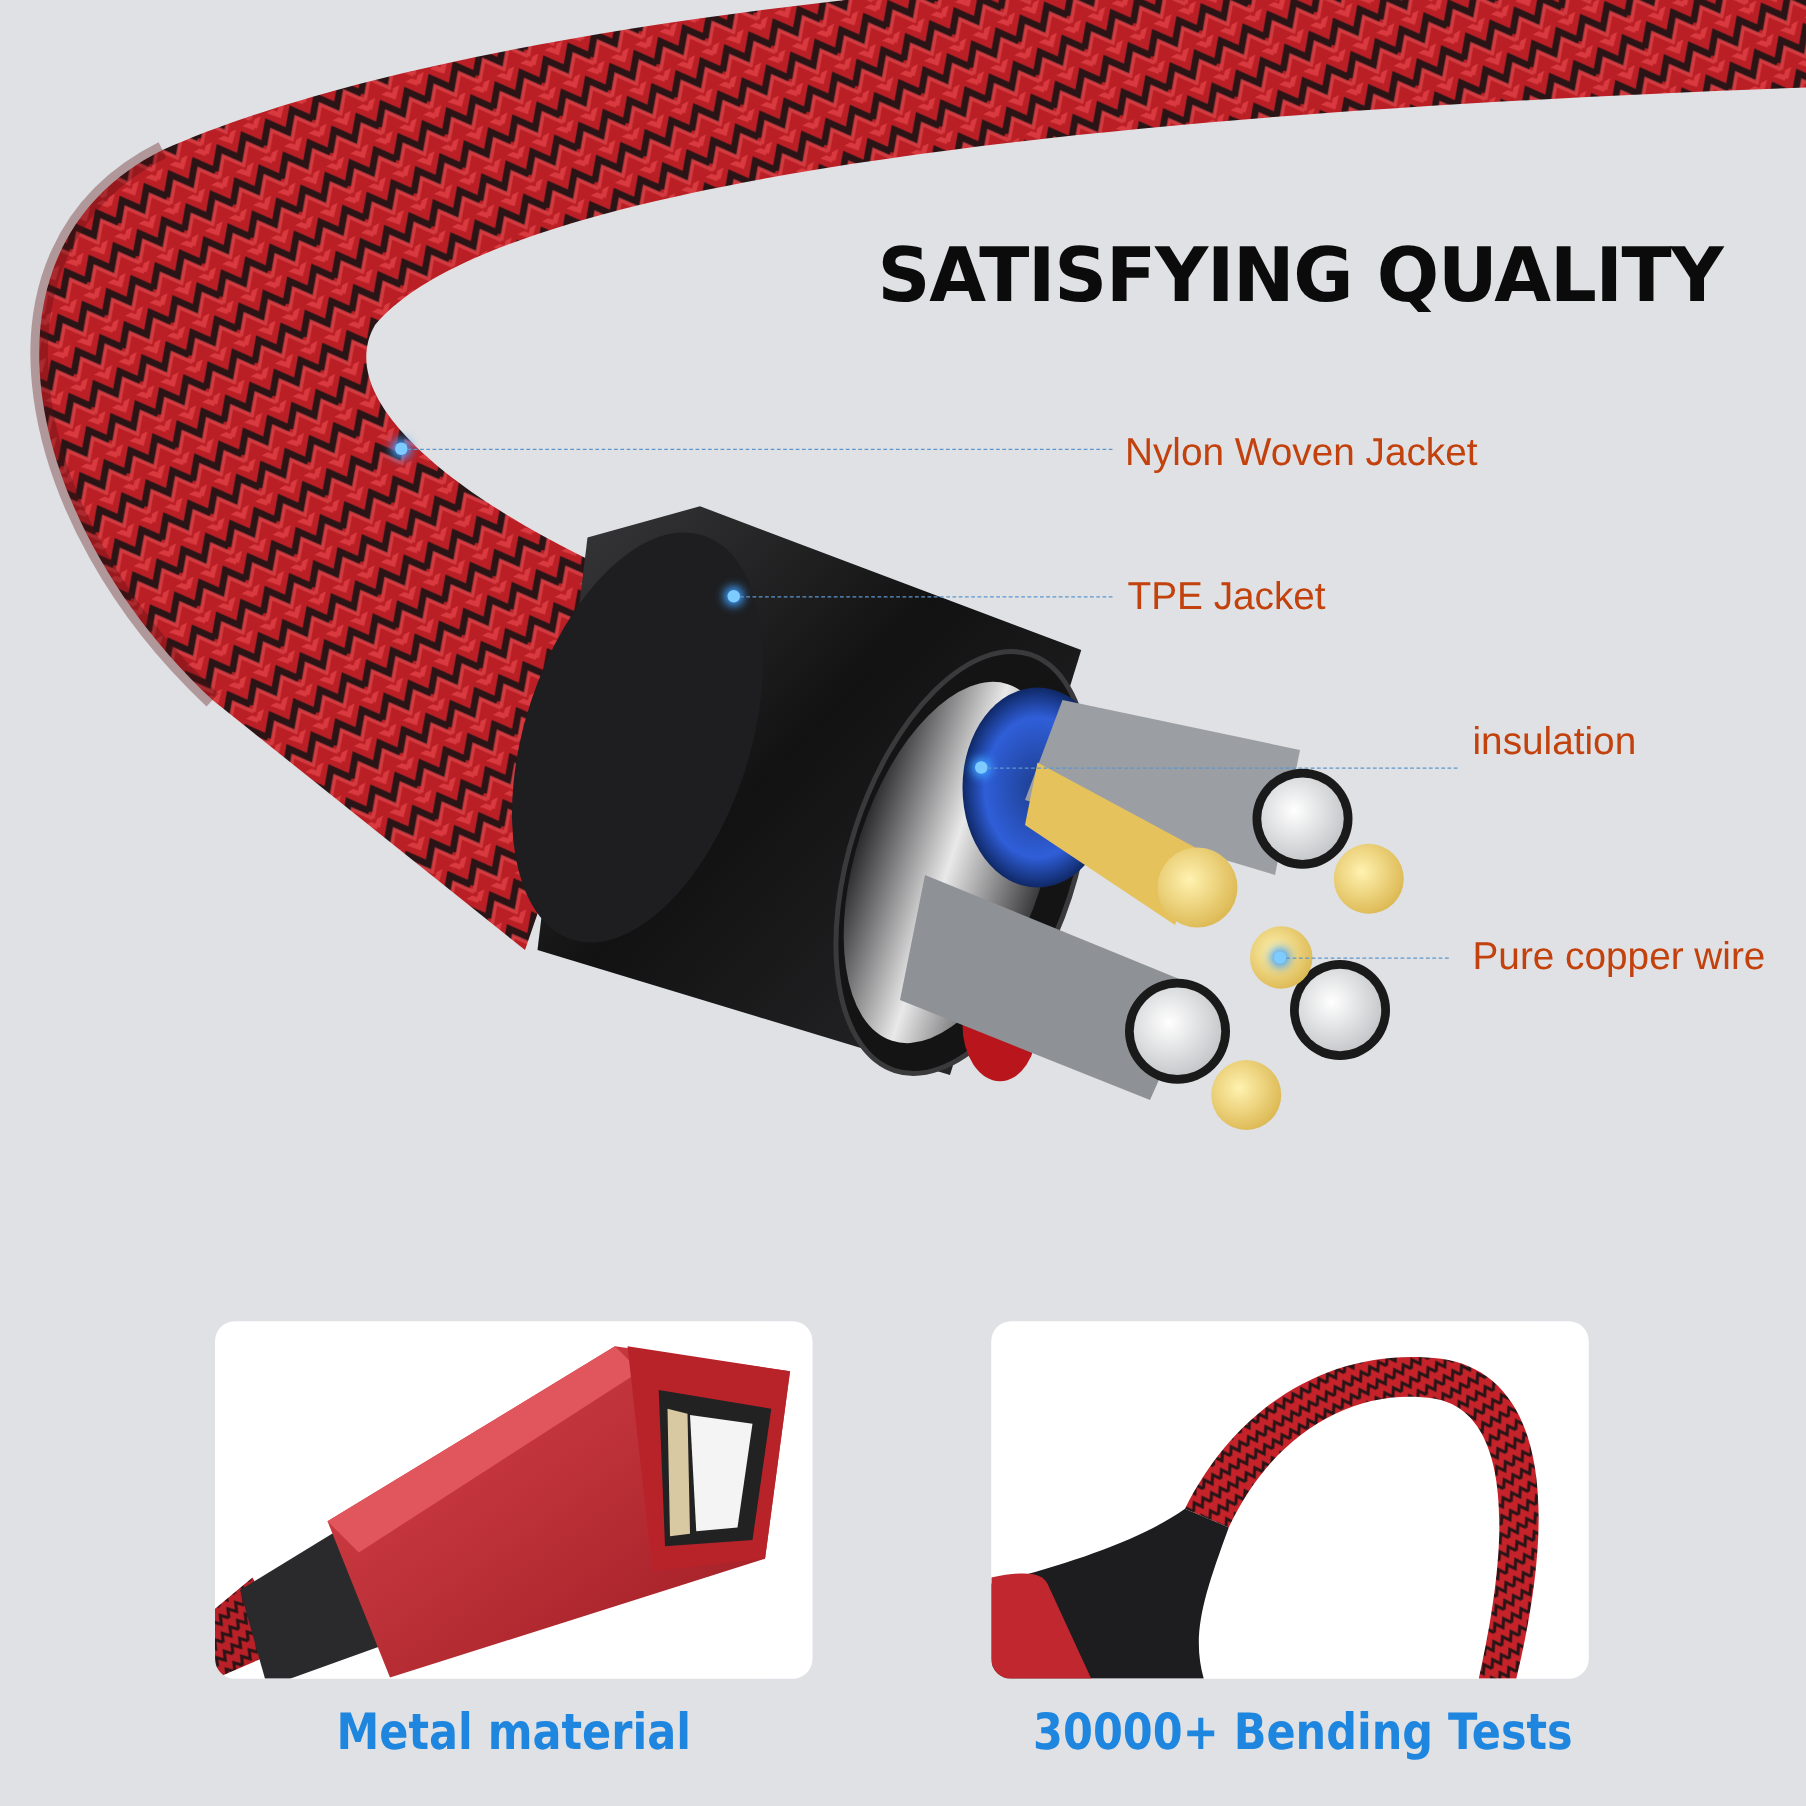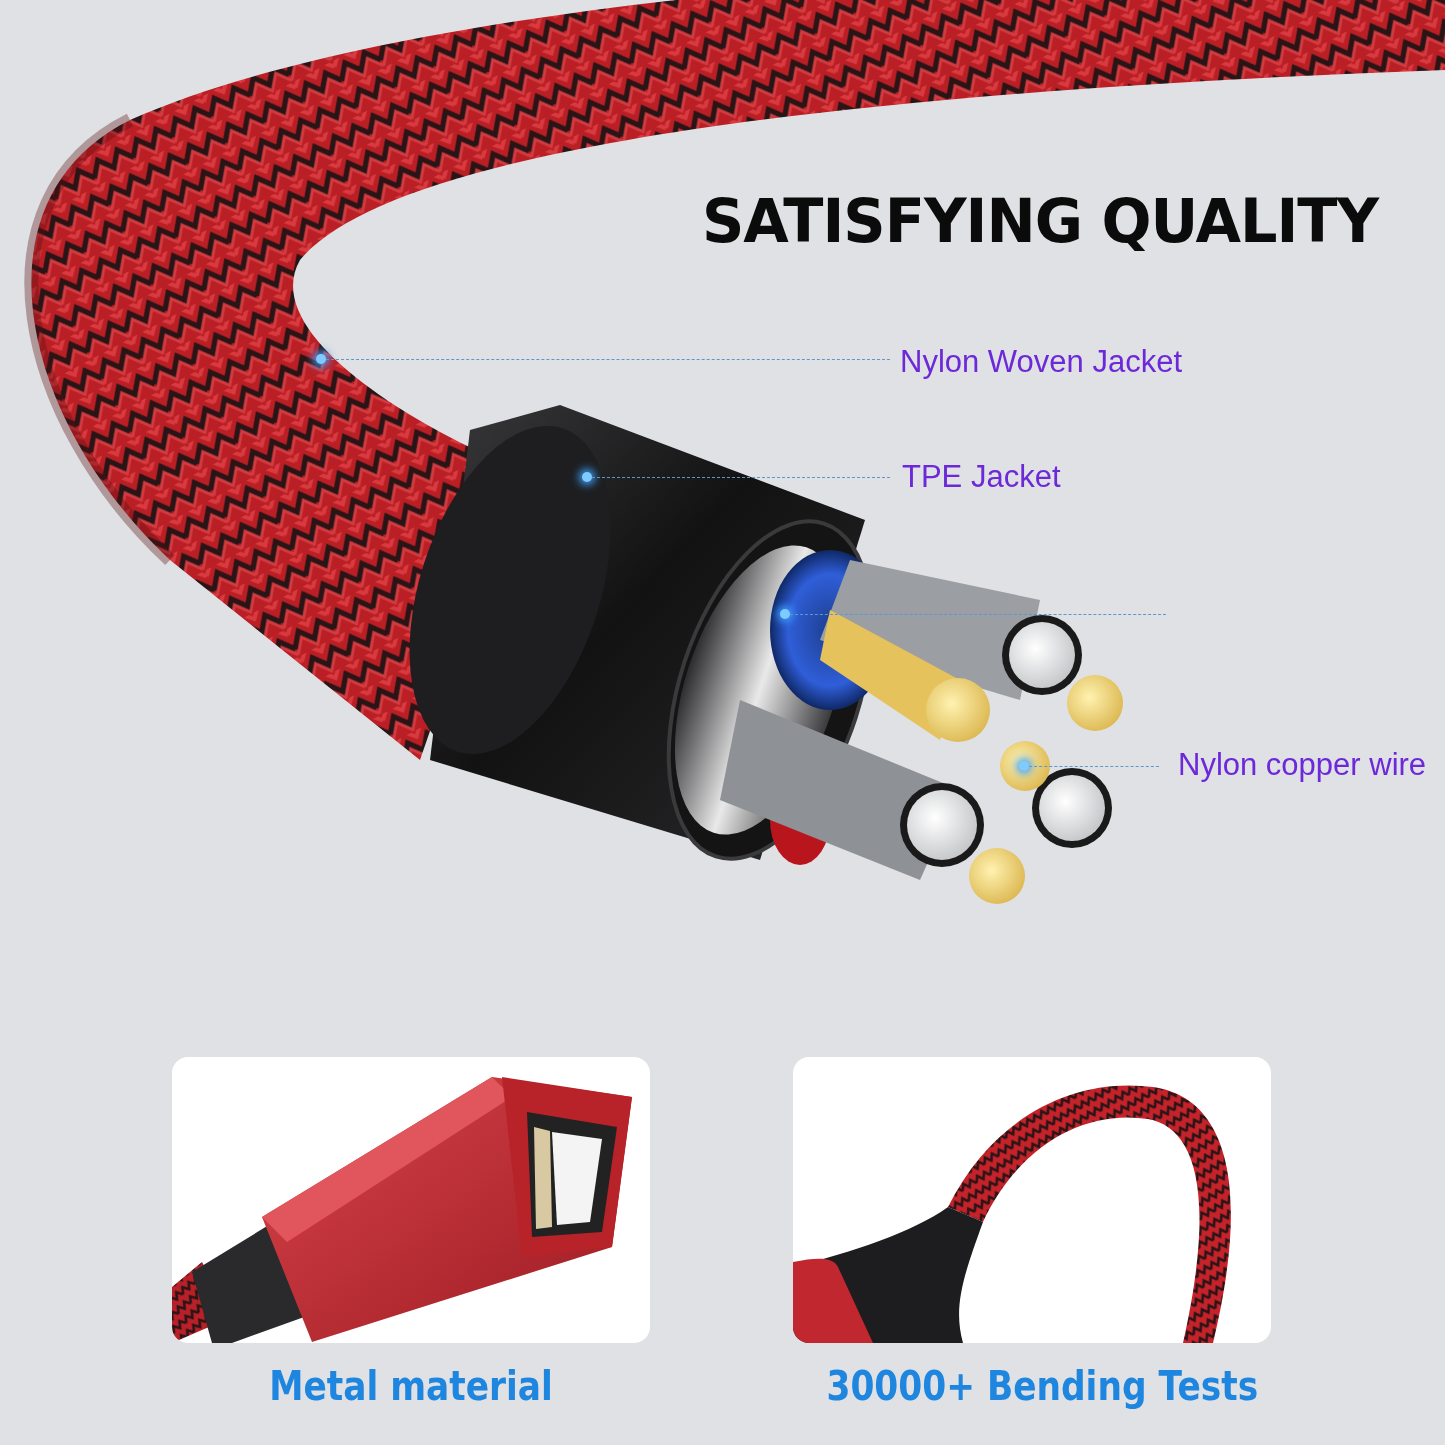--- a/index.html
+++ b/index.html
@@ -1,19 +1,19 @@
 <!DOCTYPE html>
 <html><head>
 <meta charset="utf-8">
 <style>
   html,body{margin:0;padding:0;}
   body{width:1445px;height:1445px;background:#dfe1e4;position:relative;overflow:hidden;font-family:"Liberation Sans",sans-serif;}
   .art{position:absolute;left:0;top:0;width:1445px;height:1445px;}
   .title{position:absolute;left:702px;top:186px;font-family:"DejaVu Sans",sans-serif;font-weight:900;font-size:60px;letter-spacing:-1px;color:#0b0b0b;white-space:nowrap;transform:scaleX(0.98);transform-origin:left top;}
-  .callout{position:absolute;color:#6d28d9;font-family:"Liberation Sans",sans-serif;font-size:31px;line-height:42px;white-space:nowrap;}
+  .callout{position:absolute;color:#c2410c;font-family:"Liberation Sans",sans-serif;font-size:31px;line-height:42px;white-space:nowrap;}
   .leader{position:absolute;height:0;border-top:1.5px dashed #5d97cf;}
   .dot{position:absolute;width:10px;height:10px;border-radius:50%;background:#7ecbff;box-shadow:0 0 8px 3px #3ea0ff;}
   .card{position:absolute;top:1057px;width:478px;height:286px;background:#fff;border-radius:16px;overflow:hidden;}
   .card svg{width:100%;height:100%;display:block;}
   .caption{position:absolute;top:1363px;font-family:"DejaVu Sans",sans-serif;font-weight:bold;font-size:40px;color:#1f86e0;white-space:nowrap;transform:scaleX(0.86);transform-origin:center top;text-align:center;}
 </style>
 </head>
 <body>
 
 <svg class="art" viewBox="0 0 1445 1445" xmlns="http://www.w3.org/2000/svg">
@@ -86,25 +86,26 @@
 <div class="leader" style="left:326px;top:359px;width:564px;"></div>
 <div class="callout" style="left:900px;top:341px;">Nylon Woven Jacket</div>
 
 <div class="dot" style="left:582px;top:472px;"></div>
 <div class="leader" style="left:592px;top:477px;width:298px;"></div>
 <div class="callout" style="left:902px;top:456px;">TPE Jacket</div>
 
 <div class="dot" style="left:780px;top:609px;"></div>
 <div class="leader" style="left:790px;top:614px;width:376px;"></div>
 <div class="callout" style="left:1178px;top:572px;">
+  <div>insulation</div>
 </div>
 
 <div class="dot" style="left:1019px;top:761px;"></div>
 <div class="leader" style="left:1029px;top:766px;width:130px;"></div>
-<div class="callout" style="left:1178px;top:744px;">Nylon copper wire</div>
+<div class="callout" style="left:1178px;top:744px;">Pure copper wire</div>
 
 <div class="card" style="left:172px;">
   <svg viewBox="0 0 478 286" xmlns="http://www.w3.org/2000/svg">
     <defs>
       <pattern id="weave2" width="16" height="12" patternUnits="userSpaceOnUse" patternTransform="rotate(-40)">
         <rect width="16" height="12" fill="#b92027"></rect>
         <path d="M0 9 L4 3 L8 9 L12 3 L16 9" stroke="#2a1416" stroke-width="2.5" fill="none"></path>
       </pattern>
       <linearGradient id="red1" x1="0" y1="0" x2="1" y2="1">
         <stop offset="0" stop-color="#d9434a"></stop>

